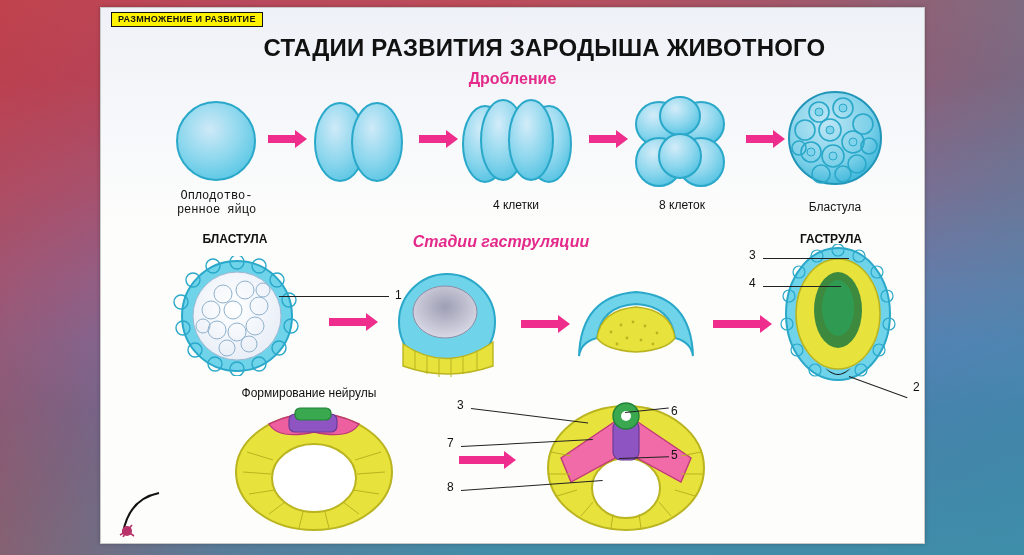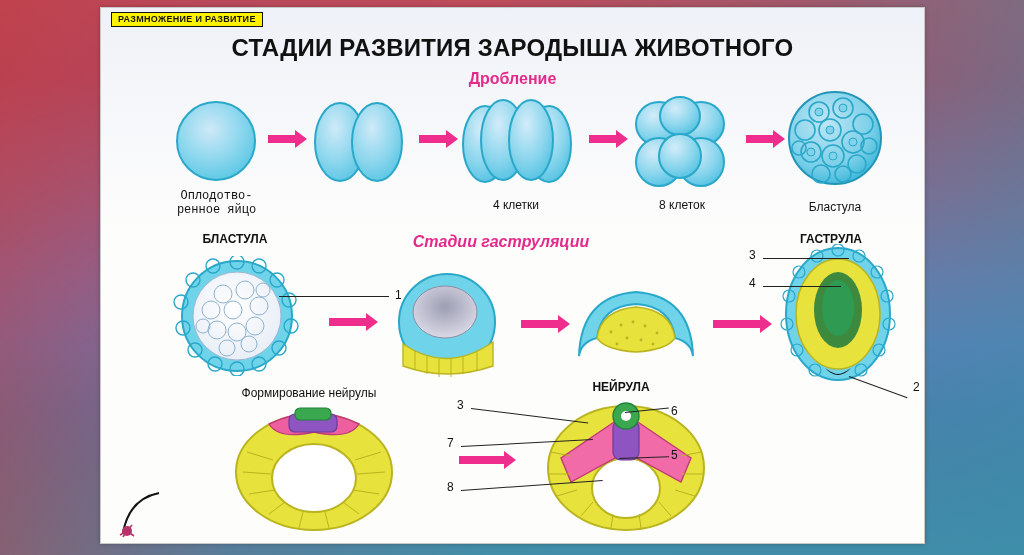--- a/index.html
+++ b/index.html
@@ -78,20 +78,21 @@
 
   
   .main-title {
     position: absolute;
     left: 0; top: 26px; width: 100%;
     text-align: center;
     font-size: 24px;
     font-weight: bold;
     color: #111;
     letter-spacing: 0.2px;
+    padding-left: 32px;
   }
   .sub-title {
     position: absolute;
     text-align: center;
     font-weight: bold;
     color: #e42a8b;
   }
   #t-drob { left: 0; top: 62px; width: 100%; font-size: 16px; }
   #t-gastr { left: 270px; top: 225px; width: 260px; font-size: 16px; font-style: italic; }
 
@@ -400,21 +401,20 @@
 
   <div class="num" style="left:648px; top:240px;">3</div>
   <div class="leader" style="left:662px; top:250px; width:86px;"></div>
   <div class="num" style="left:648px; top:268px;">4</div>
   <div class="leader" style="left:662px; top:278px; width:78px;"></div>
 
   <div class="leader" style="left:748px; top:368px; width:62px; transform:rotate(20deg); transform-origin:left center;"></div>
   <div class="num" style="left:812px; top:372px;">2</div>
 
   <div class="label" style="left:78px; top:378px; width:260px;">Формирование нейрулы</div>
-  <div class="label bold" style="left:430px; top:372px; width:180px;">НЕЙРУЛА</div>
 
   <div class="stage" style="left:128px; top:398px;">
     <svg width="170" height="128" viewBox="0 0 170 128">
       <ellipse cx="85" cy="66" rx="78" ry="58" fill="#e8e23c" stroke="#b9b41f" stroke-width="2"></ellipse>
       <ellipse cx="85" cy="72" rx="42" ry="34" fill="#ffffff" stroke="#b9b41f" stroke-width="2"></ellipse>
       <path d="M40 18 Q85 -4 130 18 Q120 34 85 26 Q50 34 40 18 Z" fill="#ee5fa0" stroke="#c03a78" stroke-width="1.4"></path>
       <rect x="60" y="8" width="48" height="18" rx="6" fill="#8e55c2" stroke="#6a3b96" stroke-width="1.2"></rect>
       <rect x="66" y="2" width="36" height="12" rx="5" fill="#3aa84f" stroke="#23823a" stroke-width="1.2"></rect>
       <g fill="none" stroke="#b9b41f" stroke-width="1">
         <line x1="18" y1="46" x2="44" y2="54"></line>

